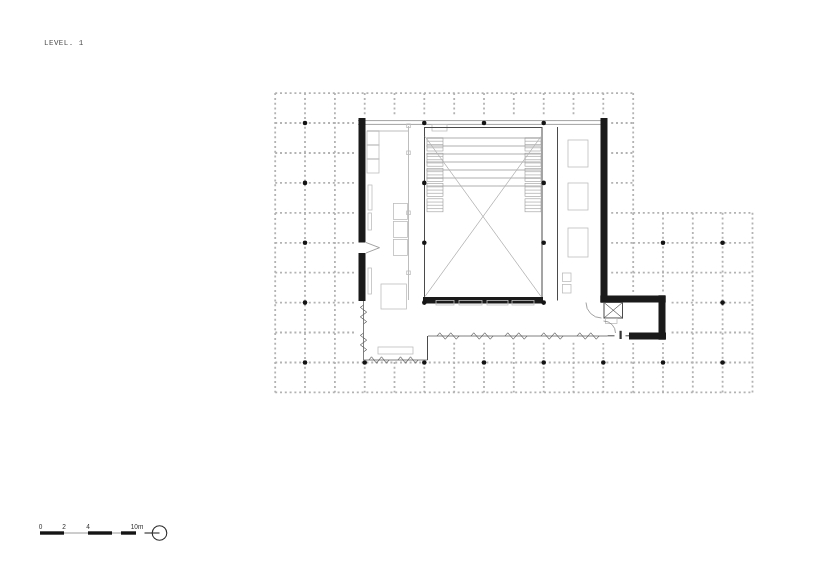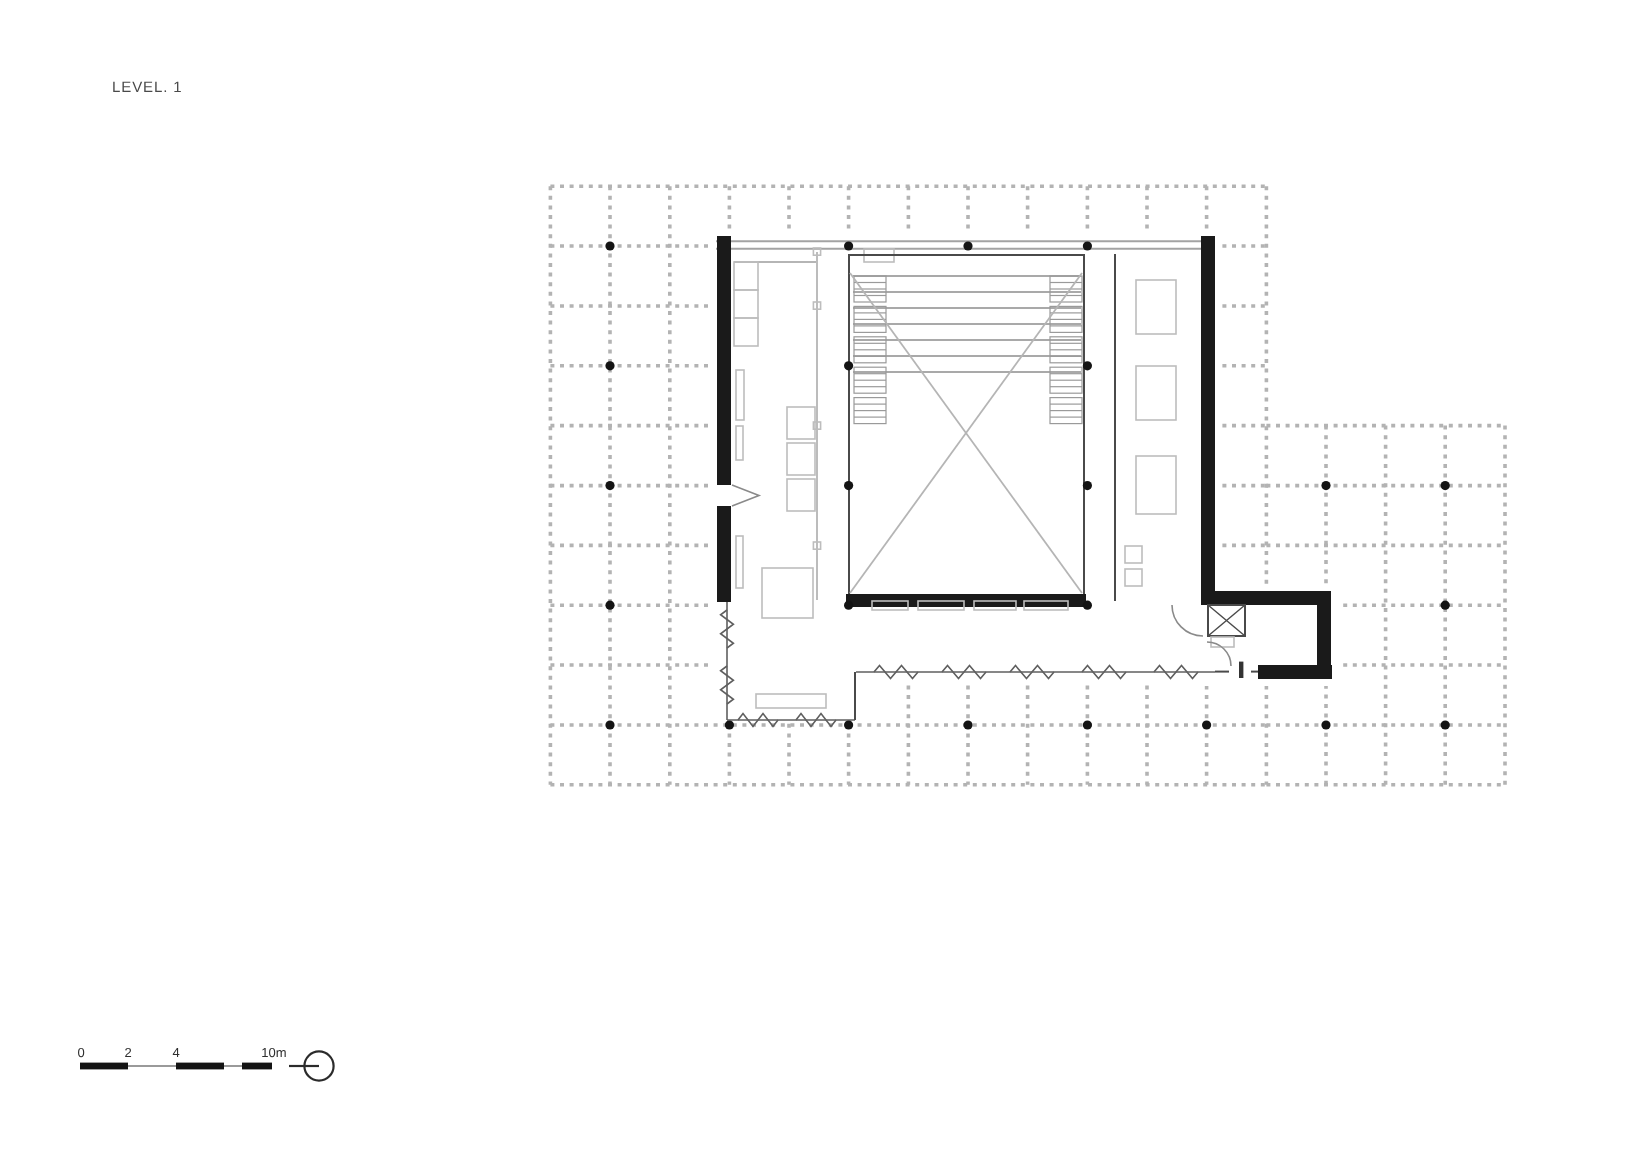--- a/index.html
+++ b/index.html
@@ -4,22 +4,22 @@
 <style>
   :root{
     --grid:#b3b3b3; --column-dot:#141414; --wall:#1a1a1a;
     --light-line:#b5b5b5; --diagonal:#b5b5b5; --bg:#ffffff;
   }
   html,body{margin:0;padding:0;}
   body{background:#888;font-family:"Liberation Sans", sans-serif;}
   .sheet{position:relative;width:818px;height:578px;background:var(--bg);overflow:hidden;margin:0;}
   .sheet-svg{position:absolute;left:0;top:0;width:818px;height:578px;}
   .drawing-title{
-    position:absolute;left:56px;top:39px;font-size:7.5px;line-height:9px;
-    letter-spacing:.45px;color:#4a4a4a;font-family:Liberation Sans, sans-serif;
+    position:absolute;left:44px;top:39px;font-size:7.5px;line-height:9px;
+    letter-spacing:.45px;color:#4a4a4a;font-family:Liberation Mono, monospace;
   }
   
   .gl{stroke:var(--grid);stroke-width:1.8;stroke-dasharray:2 2.8;fill:none;}
   .dot{fill:var(--column-dot);}
   .mask{fill:#fff;stroke:none;}
   .wall{fill:var(--wall);stroke:none;}
   .tw{stroke:#a3a3a3;stroke-width:1;fill:none;}
   .mw{stroke:#4a4a4a;stroke-width:1;fill:none;}
   .mwt{stroke:#4a4a4a;stroke-width:.7;fill:none;}
   .ll{stroke:var(--light-line);stroke-width:.9;fill:none;}

